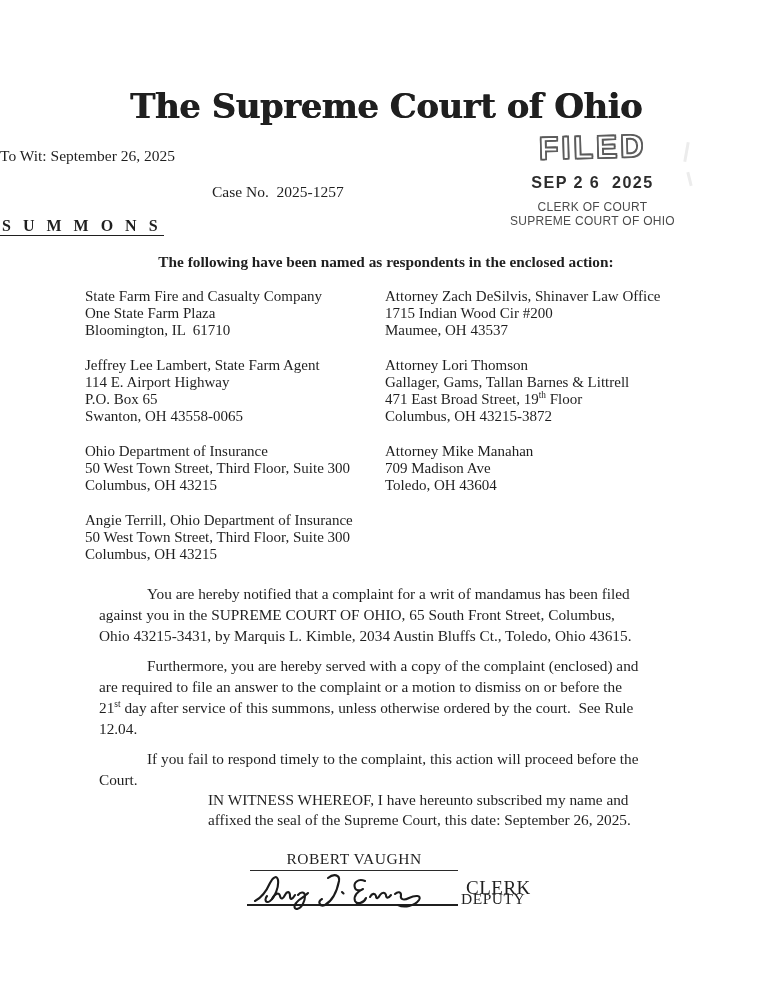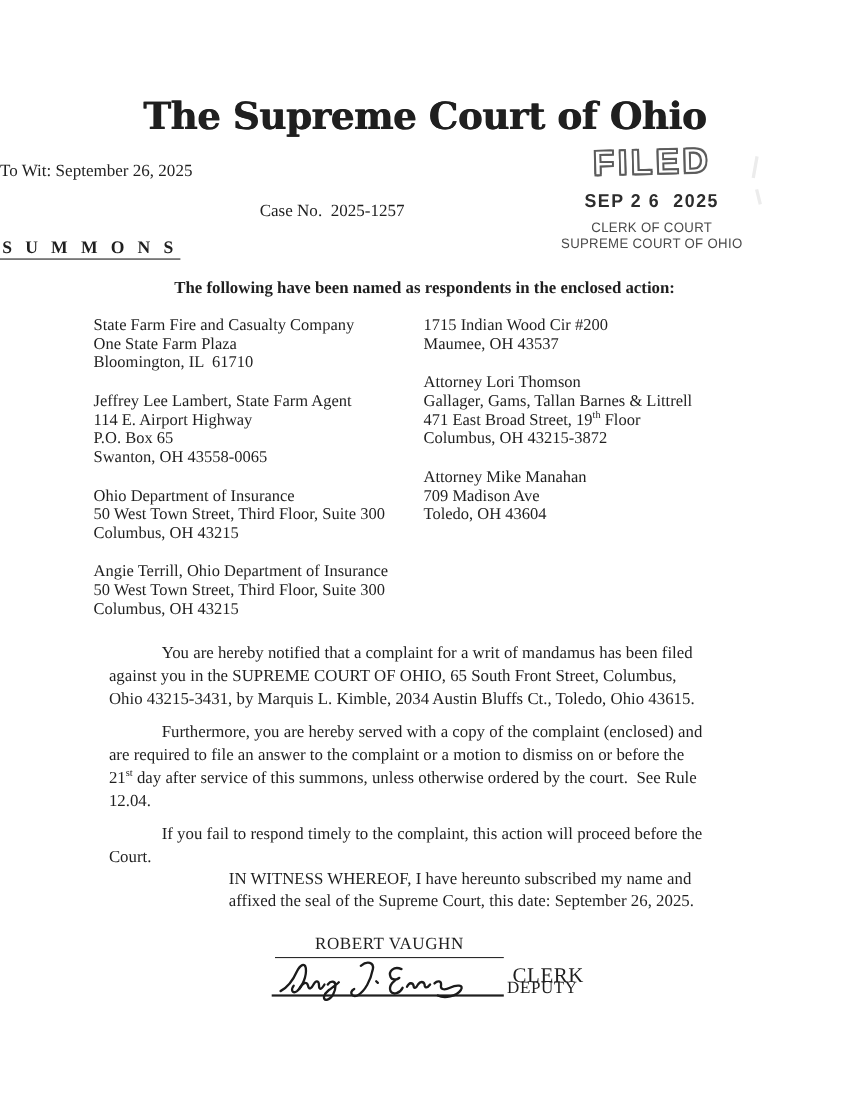--- a/index.html
+++ b/index.html
@@ -13,21 +13,21 @@
 
   
   .court-title {
     position:absolute; top:86px; left:0; width:100%;
     text-align:center;
     font-family:"DejaVu Serif", serif;
     font-weight:bold; font-size:34px; letter-spacing:-0.5px;
     text-shadow:0.6px 0 currentColor;
   }
   .to-wit   { position:absolute; top:147px; left:0; width:72%; text-align:left; font-size:15.5px; }
-  .case-no  { position:absolute; top:183px; left:0; width:72%; text-align:center; font-size:15.5px;padding-left:24px; }
+  .case-no  { position:absolute; top:183px; left:0; width:72%; text-align:center; font-size:15.5px; }
   .summons-wrap { position:absolute; top:217px; left:0; width:72%; text-align:left; }
   .summons-wrap span {
     font-size:16px; font-weight:bold; letter-spacing:4px;
     border-bottom:1.6px solid #1f1f1f; padding:0 2px 1px 2px;
   }
 
   
   .stamp {
     position:absolute; left:505px; top:129px; width:175px;
     text-align:center; font-family:"Liberation Sans", sans-serif;
@@ -132,20 +132,21 @@
     </div>
     <div class="addr-block">
       <div class="pre">Angie Terrill, Ohio Department of Insurance</div>
       <div class="pre">50 West Town Street, Third Floor, Suite 300</div>
       <div class="pre">Columbus, OH 43215</div>
     </div>
   </div>
 
   <div class="col col-right">
     <div class="addr-block">
+      <div class="pre">Attorney Zach DeSilvis, Shinaver Law Office</div>
       <div class="pre">1715 Indian Wood Cir #200</div>
       <div class="pre">Maumee, OH 43537</div>
     </div>
     <div class="addr-block">
       <div class="pre">Attorney Lori Thomson</div>
       <div class="pre">Gallager, Gams, Tallan Barnes &amp; Littrell</div>
       <div class="pre">471 East Broad Street, 19<sup>th</sup> Floor</div>
       <div class="pre">Columbus, OH 43215-3872</div>
     </div>
     <div class="addr-block">

